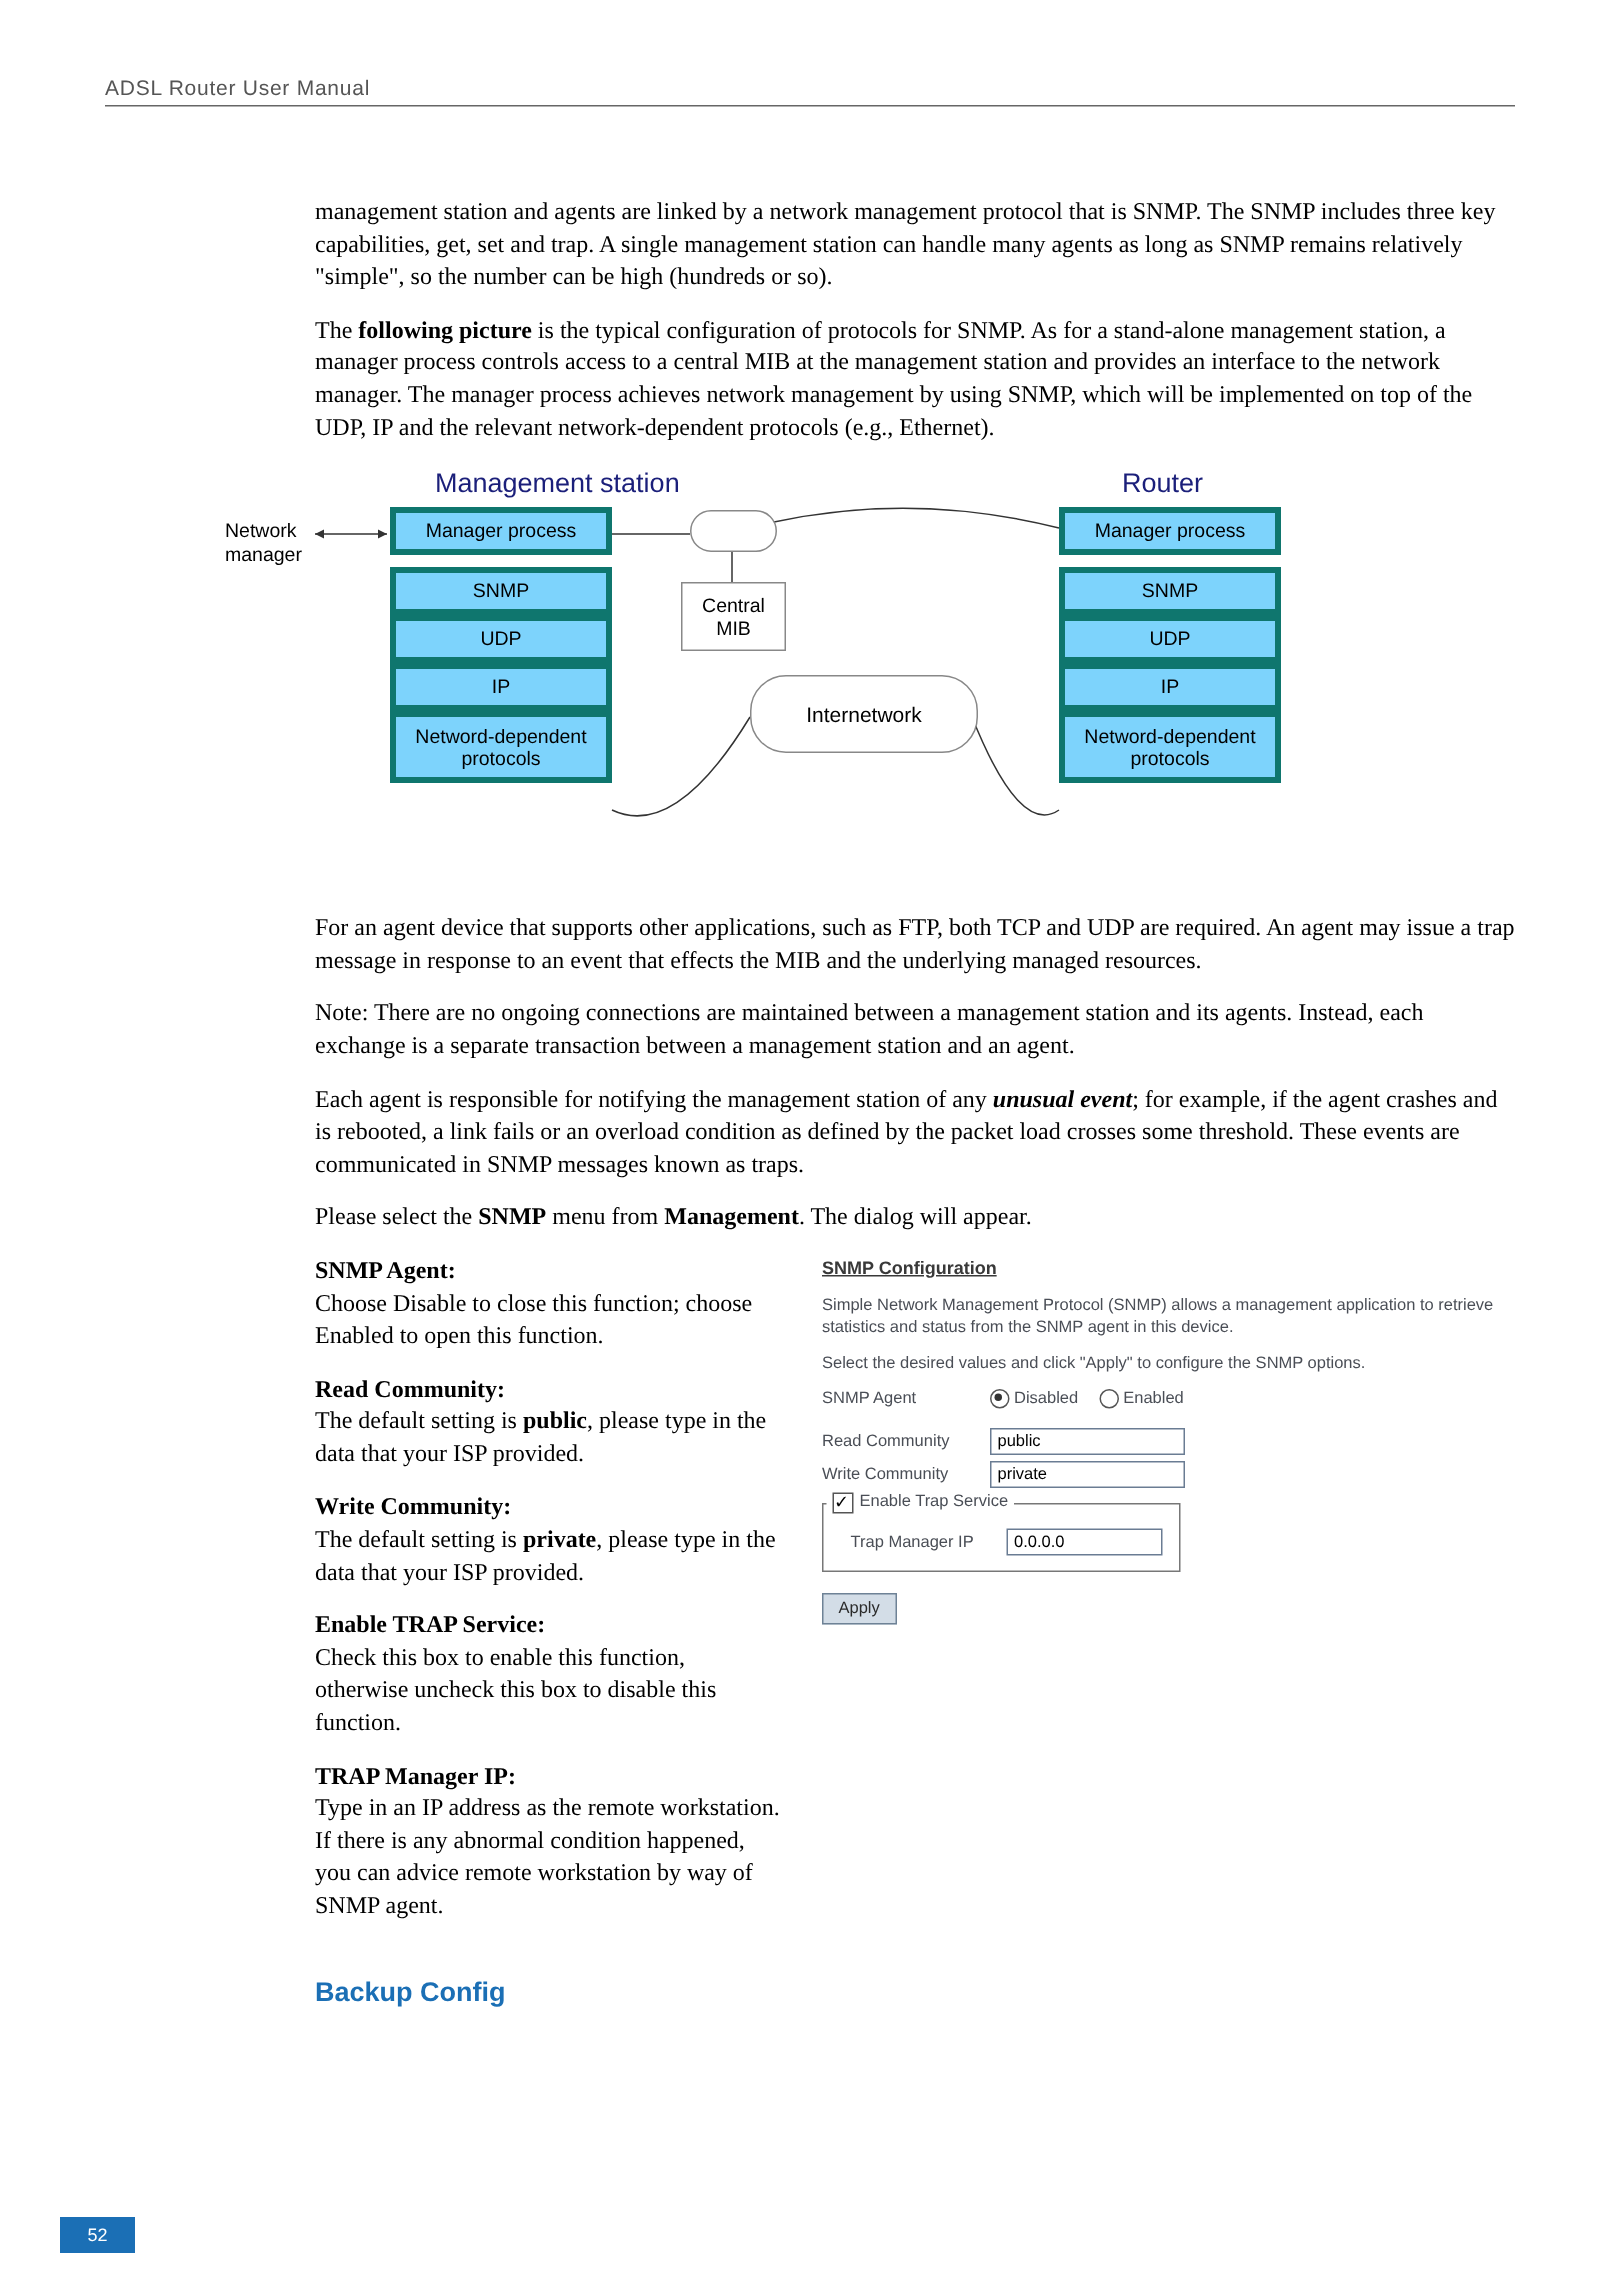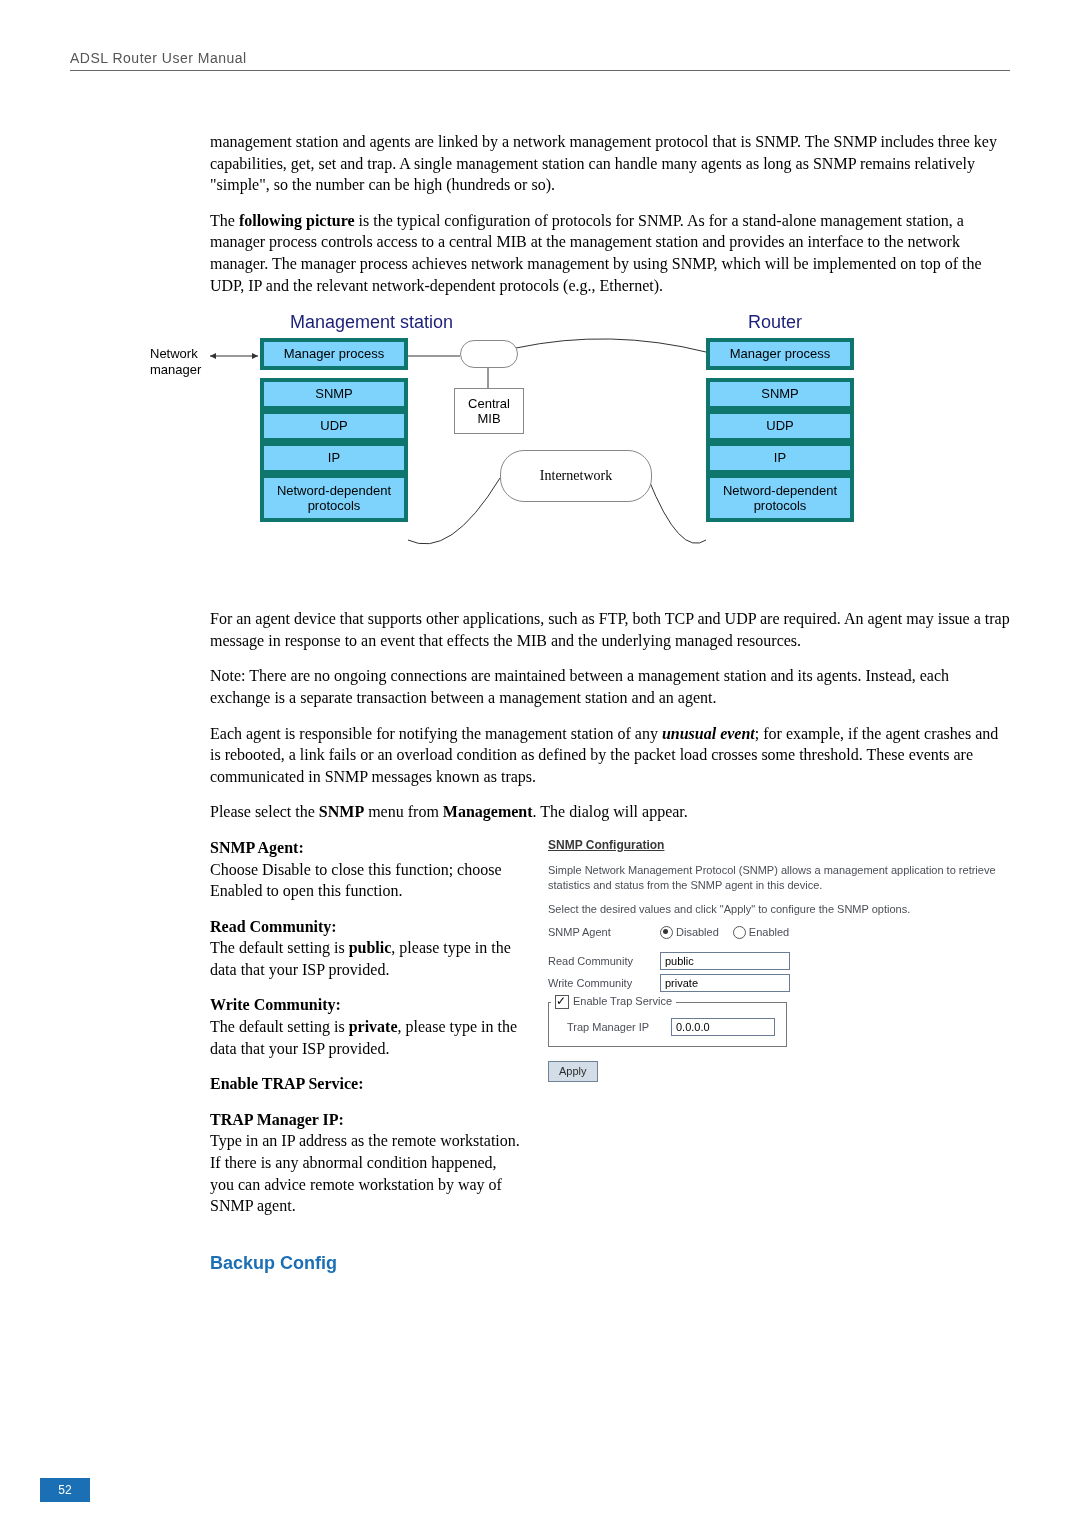--- a/index.html
+++ b/index.html
@@ -95,21 +95,20 @@
     position: absolute;
     width: 150px;
     height: 50px;
     border: 1px solid #888;
     border-radius: 24px;
     display: flex;
     align-items: center;
     justify-content: center;
     font-size: 14px;
     background: #fff;
-    font-family: Liberation Serif, serif;
   }
   .cloud.small { width: 56px; height: 26px; border-radius: 14px; }
   svg.diag-lines {
     position: absolute;
     left: 0; top: 0;
     width: 720px;
     height: 280px;
   }
 
   
@@ -336,20 +335,21 @@
           </div>
         </div>
         <div class="sec">
           <div class="sec-h">Write Community:</div>
           <div>
             <span>The default setting is </span><b>private</b><span>, please type in the data that your ISP provided.</span>
           </div>
         </div>
         <div class="sec">
           <div class="sec-h">Enable TRAP Service:</div>
+          <div>Check this box to enable this function, otherwise uncheck this box to disable this function.</div>
         </div>
         <div class="sec">
           <div class="sec-h">TRAP Manager IP:</div>
           <div>Type in an IP address as the remote workstation. If there is any abnormal condition happened, you can advice remote workstation by way of SNMP agent.</div>
         </div>
       </div>
 
       <div class="rightcol">
         <div class="panel-h">SNMP Configuration</div>
         <p>Simple Network Management Protocol (SNMP) allows a management application to retrieve statistics and status from the SNMP agent in this device.</p>

